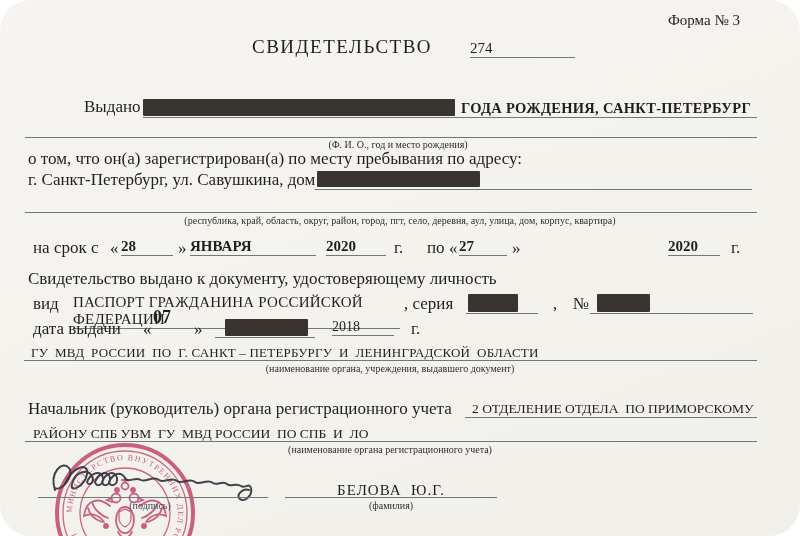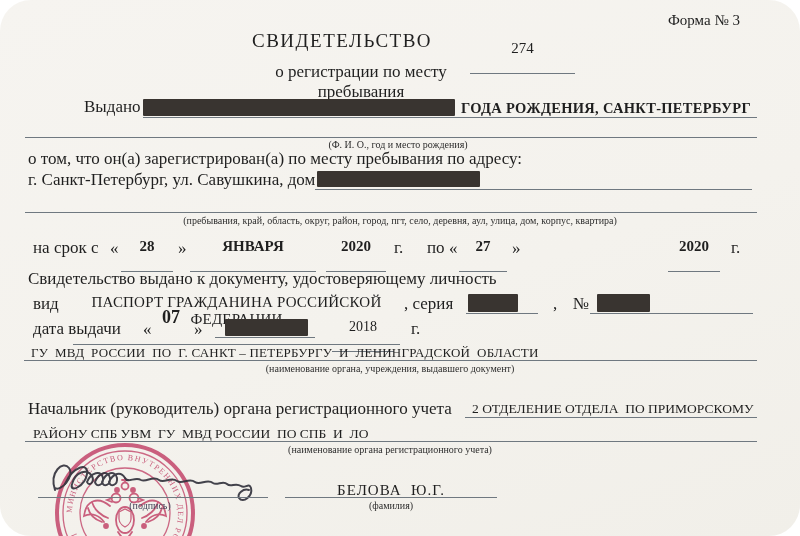--- a/index.html
+++ b/index.html
@@ -8,51 +8,50 @@
     background:linear-gradient(160deg,#f6f4f0 0%,#f4f2ed 55%,#f1efe9 100%);
     font-family:"Liberation Serif","DejaVu Serif",serif;color:#1f1f1f;border-radius:31px;
   }
   .abs{position:absolute;}
   .t{font-size:17px;line-height:1.1;}
   .cap{font-size:10px;color:#2d2d2d;text-align:center;}
   .caps{font-size:13px;letter-spacing:.2px;}
   .pre{white-space:pre;}
   .bar{position:absolute;background:#393430;border-radius:1px;}
   .hline{position:absolute;height:0;border-top:1px solid #6f7880;}
-  .cell{position:absolute;text-align:center;border-bottom:1px solid #6f7880;padding-bottom:16px;font-weight:bold;font-size:15px;}
+  .cell{position:absolute;border-bottom:1px solid #6f7880;padding-bottom:0;font-weight:bold;font-size:15px;}
   .cell.norm{font-weight:normal;}
   .quote{font-size:17px;}
   .stamp-svg{position:absolute;filter:blur(.35px);opacity:.95;}
   .sig-svg{position:absolute;}
 </style>
 </head>
 <body>
 
 <div class="page">
 
   <div class="abs" style="top:12px;left:668px;font-size:15px;">Форма № 3</div>
 
-  <div class="abs" style="top:30px;left:252px;font-size:19px;letter-spacing:1.5px;">СВИДЕТЕЛЬСТВО</div>
+  <div class="abs" style="top:36px;left:252px;font-size:19px;letter-spacing:1.5px;">СВИДЕТЕЛЬСТВО</div>
   <div class="cell norm" style="top:40px;left:470px;width:105px;font-size:15px;">274</div>
-  <div class="abs" style="top:62px;left:230px;width:262px;text-align:center;font-size:17px;">о регистрации по месту пребывания</div>
 
   <div class="abs t" style="top:98px;left:84px;">Выдано</div>
   <div class="bar" style="top:99px;left:143px;width:312px;height:17px;"></div>
   <div class="abs" style="top:100px;left:461px;font-weight:bold;font-size:14.5px;letter-spacing:.3px;">ГОДА РОЖДЕНИЯ, САНКТ-ПЕТЕРБУРГ</div>
   <div class="hline" style="top:117px;left:143px;width:614px;"></div>
   <div class="hline" style="top:137px;left:25px;width:732px;"></div>
   <div class="abs cap" style="top:139px;left:278px;width:240px;">(Ф. И. О., год и место рождения)</div>
 
   <div class="abs t" style="top:150px;left:28px;">о том, что он(а) зарегистрирован(а) по месту пребывания по адресу:</div>
 
   <div class="abs t" style="top:171px;left:28px;">г. Санкт-Петербург, ул. Савушкина, дом</div>
   <div class="bar" style="top:171px;left:317px;width:163px;height:16px;"></div>
   <div class="hline" style="top:189px;left:315px;width:437px;"></div>
   <div class="hline" style="top:212px;left:25px;width:732px;"></div>
-  <div class="abs cap" style="top:215px;left:120px;width:560px;">(пребывания, край, область, округ, район, город, пгт, село, деревня, аул, улица, дом, корпус, квартира)</div>
+  <div class="abs cap" style="top:215px;left:120px;width:560px;">(республика, край, область, округ, район, город, пгт, село, деревня, аул, улица, дом, корпус, квартира)</div>
 
   <div class="abs t" style="top:239px;left:33px;">на срок с</div>
   <div class="abs quote" style="top:239px;left:110px;">«</div>
   <div class="cell" style="top:238px;left:121px;width:52px;">28</div>
   <div class="abs quote" style="top:239px;left:178px;">»</div>
   <div class="cell" style="top:238px;left:190px;width:126px;">ЯНВАРЯ</div>
   <div class="cell" style="top:238px;left:326px;width:60px;">2020</div>
   <div class="abs t" style="top:239px;left:394px;">г.</div>
   <div class="abs t" style="top:239px;left:427px;">по</div>
   <div class="abs quote" style="top:239px;left:449px;">«</div>

